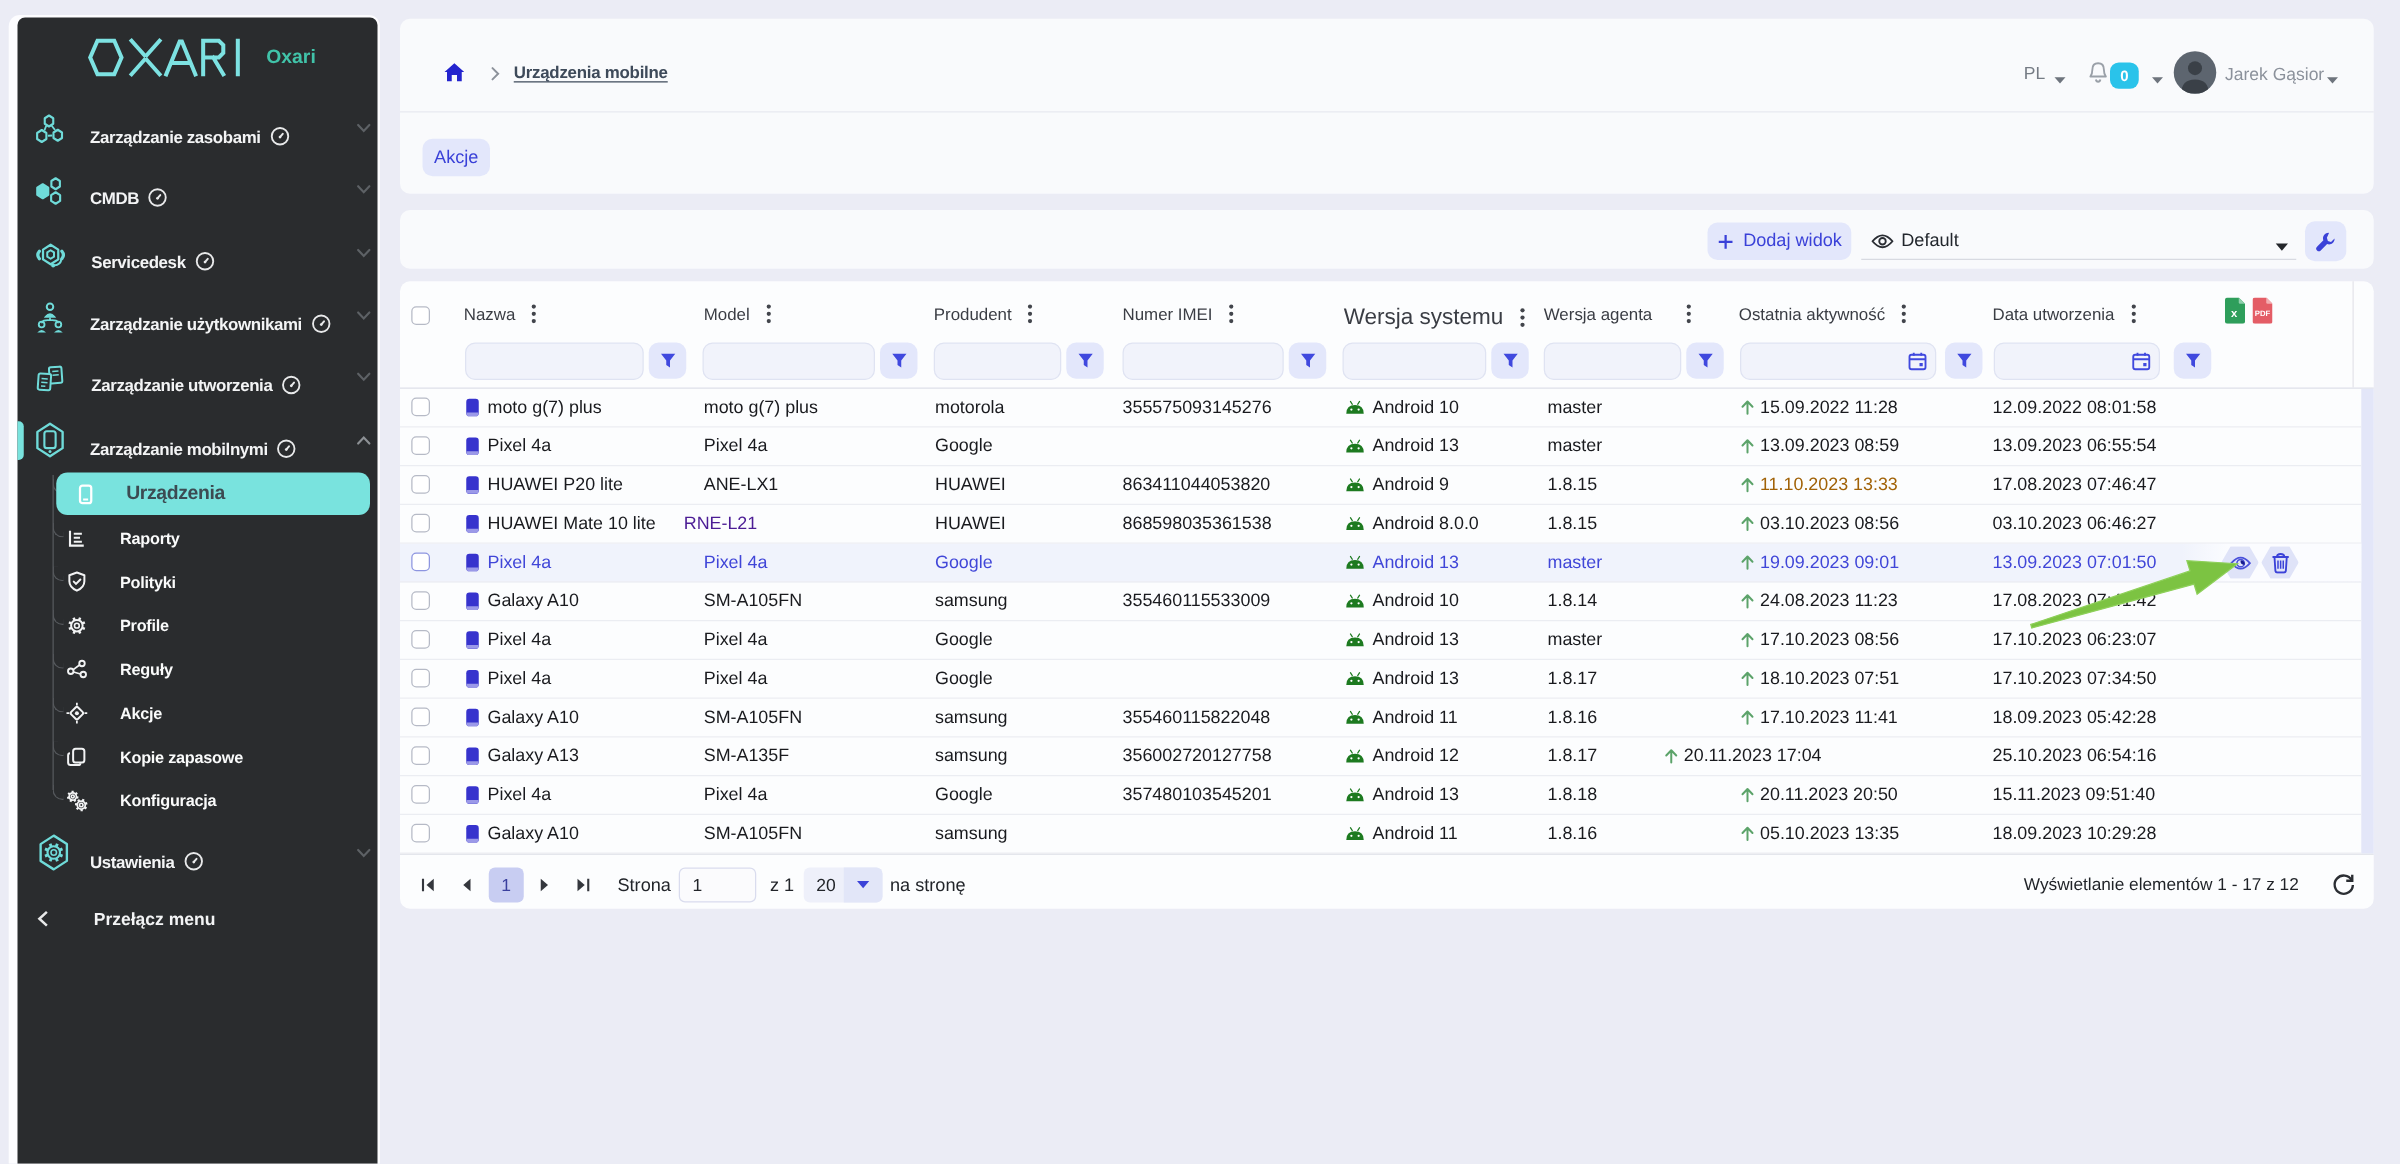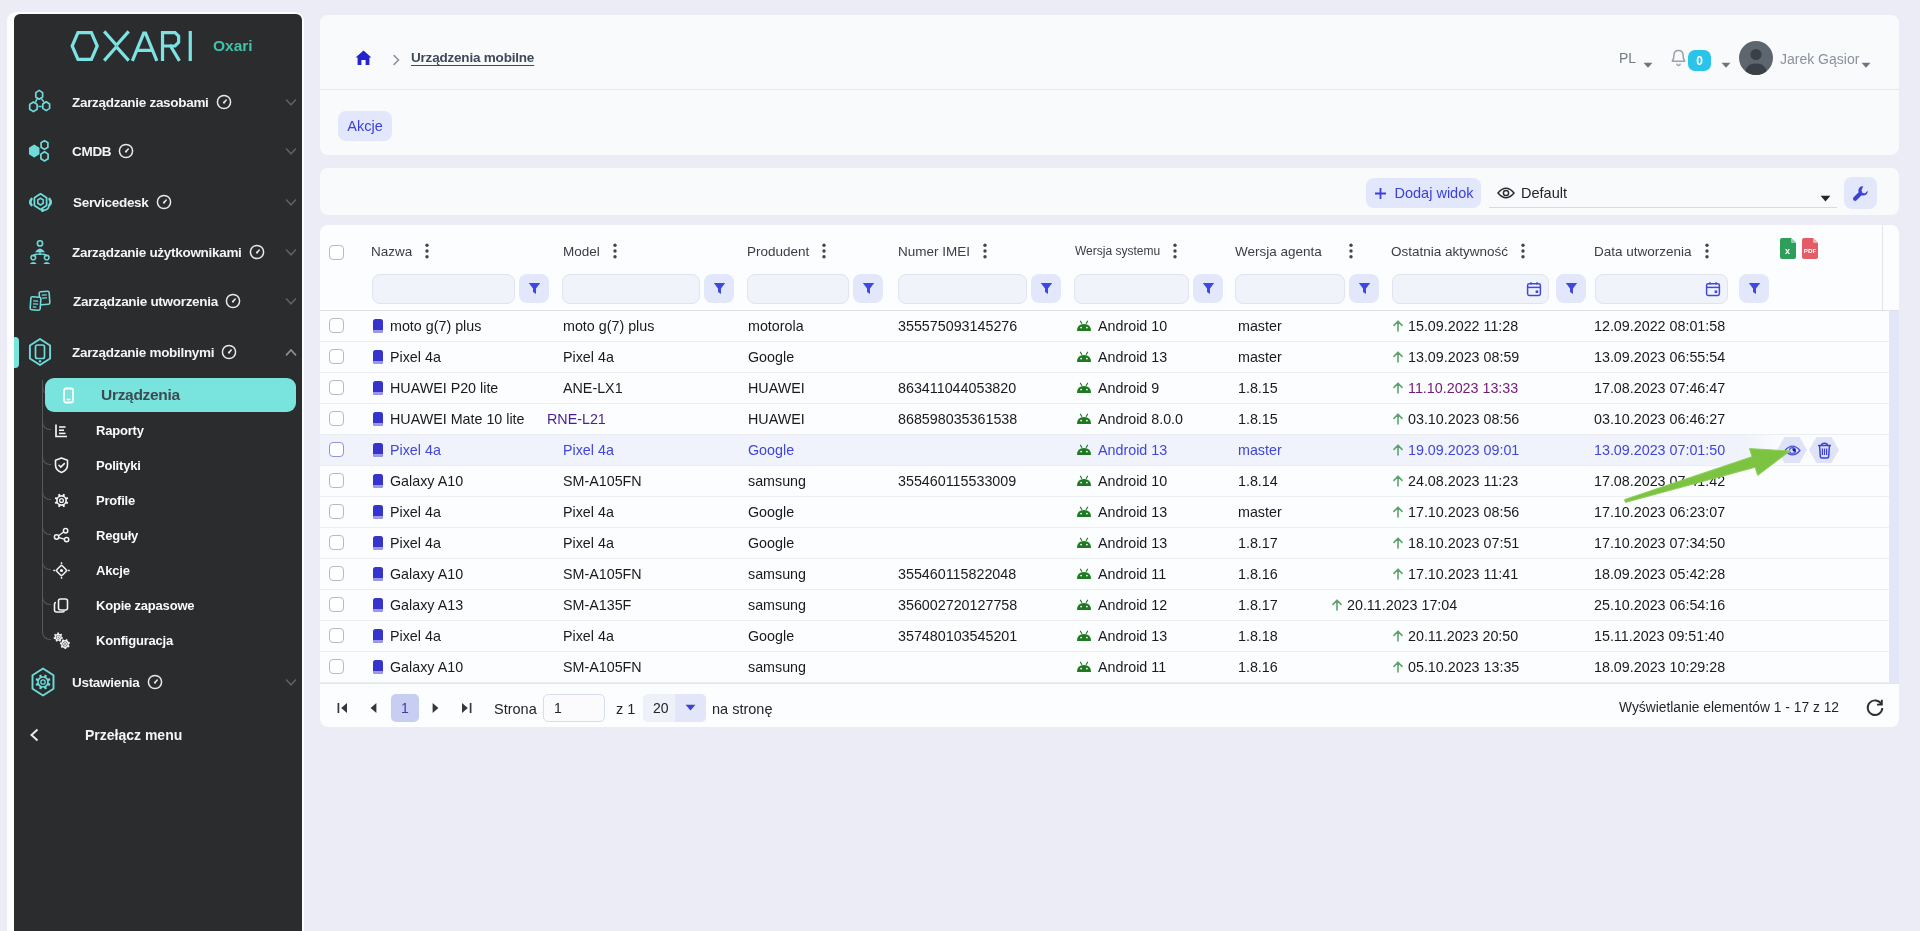--- a/index.html
+++ b/index.html
@@ -1,20 +1,20 @@
 <!DOCTYPE html>
 <html><head><meta charset="utf-8"><title>Oxari</title><style>
 
 *{margin:0;padding:0;box-sizing:border-box}
 html,body{width:1920px;height:931px;overflow:hidden;background:#ebecf5;
  font-family:"Liberation Sans",sans-serif;-webkit-font-smoothing:antialiased;position:relative}
 .abs{position:absolute}
 #sidebarw{left:7px;top:12px;width:297px;height:919px;background:#fdfdff;border-radius:9px 9px 0 0}
 #sidebar{left:14px;top:14px;width:288px;height:917px;background:#2a2c2e;border-radius:6px 6px 0 0}
-.mi{position:absolute;left:27px;display:flex;align-items:center;height:30px}
+.mi{position:absolute;left:27px;display:flex;align-items:flex-end;height:30px}
 .mi .lbl{color:#f3f4f5;font-size:13.5px;font-weight:700;letter-spacing:-0.3px;margin-left:19px;margin-right:7px;white-space:nowrap}
 .chev{position:absolute;right:5px}
 .smi{position:absolute;left:52px;display:flex;align-items:center;height:30px}
 .smi .lbl{color:#fafbfb;font-size:13px;font-weight:700;letter-spacing:-0.2px;margin-left:25px;white-space:nowrap}
 .pill{position:absolute;left:45px;top:378px;width:251px;height:34px;background:#79e3de;border-radius:9px;display:flex;align-items:center;padding-left:14px}
 .pill .lbl{color:#3c4b52;font-size:15.5px;font-weight:700;letter-spacing:-0.3px;margin-left:23px}
 .panel{position:absolute;left:320px;width:1579px;background:#f9fafc;border-radius:8px}
 .btn-lav{background:#e3e7fb;color:#3a41d8;border-radius:8px;display:flex;align-items:center;justify-content:center;font-size:14.5px;font-weight:500}
 .fin{position:absolute;top:274px;height:30px;background:#f1f3fb;border:1px solid #dfe3f2;border-radius:8px}
 .fbtn{position:absolute;top:274px;width:30px;height:29px;background:#e3e7fb;border-radius:8px;display:flex;align-items:center;justify-content:center}
@@ -272,21 +272,21 @@
 <circle cx="8" cy="8.6" r="1.1" fill="#e8e9ea"></circle>
 </svg>
   </div>
 <div class="chev abs" style="top:675px;right:1621px;"><svg width="16" height="14" viewBox="0 0 16 14">
       <path d="M3.5 5 L8 9.8 L12.5 5" fill="none" stroke="#5d6165" stroke-width="1.7" stroke-linecap="round"></path>
     </svg></div>
 <div class="abs" style="left:28px;top:725px;display:flex;align-items:center;height:20px">
     <svg width="14" height="14" viewBox="0 0 14 14">
       <path d="M9.5 1.5 L3.5 7 L9.5 12.5" fill="none" stroke="#e8e9ea" stroke-width="2"></path>
     </svg>
-    <span style="color:#f3f4f5;font-size:14px;font-weight:700;margin-left:43px">Przełącz menu</span>
+    <span style="color:#f3f4f5;font-size:14px;font-weight:700;margin-left:33px">Przełącz menu</span>
   </div>
 <div class="panel" style="top:15px;height:140px"></div>
 <div class="abs" style="left:355px;top:50px"><svg width="17" height="16" viewBox="0 0 17 16">
       <path d="M8.5 0.6 L16.4 7.6 H14.4 V15 H10.6 V10 H6.4 V15 H2.6 V7.6 H0.6 Z" fill="#2424ce"></path>
     </svg></div>
 <div class="abs" style="left:391px;top:52px"><svg width="10" height="12" viewBox="0 0 10 12">
       <path d="M3 1.5 L7.5 6 L3 10.5" fill="none" stroke="#8d929b" stroke-width="1.6" stroke-linecap="round"></path>
     </svg></div>
 <div class="abs" style="left:411px;top:50px;font-size:13.5px;font-weight:700;color:#3e4a5a;text-decoration:underline;text-underline-offset:3px;letter-spacing:-0.2px">Urządzenia mobilne</div>
 <div class="abs" style="left:1619px;top:50px;font-size:14px;color:#757b84">PL</div>
@@ -357,21 +357,21 @@
   </div>
 <div class="abs" style="left:898px;top:243px;display:flex;align-items:flex-end;gap:13px">
     <span style="font-size:13.5px;font-weight:500;color:#3a3d44">Numer IMEI</span>
     <svg width="4" height="16" viewBox="0 0 4 16">
       <circle cx="2" cy="2.2" r="1.7" fill="#42454c"></circle>
       <circle cx="2" cy="8" r="1.7" fill="#42454c"></circle>
       <circle cx="2" cy="13.8" r="1.7" fill="#42454c"></circle>
     </svg>
   </div>
 <div class="abs" style="left:1075px;top:243px;display:flex;align-items:center;gap:13px">
-    <span style="font-size:12px;font-weight:500;color:#3a3d44">Wersja systemu</span>
+    <span style="font-size:18px;font-weight:500;color:#3a3d44">Wersja systemu</span>
     <svg width="4" height="16" viewBox="0 0 4 16">
       <circle cx="2" cy="2.2" r="1.7" fill="#42454c"></circle>
       <circle cx="2" cy="8" r="1.7" fill="#42454c"></circle>
       <circle cx="2" cy="13.8" r="1.7" fill="#42454c"></circle>
     </svg>
   </div>
 <div class="abs" style="left:1235px;top:243px;display:flex;align-items:center;gap:27px">
     <span style="font-size:13.5px;font-weight:500;color:#3a3d44">Wersja agenta</span>
     <svg width="4" height="16" viewBox="0 0 4 16">
       <circle cx="2" cy="2.2" r="1.7" fill="#42454c"></circle>
@@ -522,21 +522,21 @@
 <div class="cell" style="left:428px;color:#191a1e">HUAWEI</div>
 <div class="cell" style="left:578px;color:#191a1e">863411044053820</div>
 <div class="cell" style="left:755px;gap:5px;color:#191a1e"><svg width="18" height="12" viewBox="0 0 18 12" style="flex:none">
         <path d="M2 11 q0 -7 7 -7 q7 0 7 7 z" fill="#1d7a20"></path>
         <line x1="5.4" y1="1.2" x2="6.8" y2="3.4" stroke="#1d7a20" stroke-width="1.1" stroke-linecap="round"></line>
         <line x1="12.6" y1="1.2" x2="11.2" y2="3.4" stroke="#1d7a20" stroke-width="1.1" stroke-linecap="round"></line>
         <circle cx="6.1" cy="7.6" r="0.9" fill="#fff"></circle>
         <circle cx="11.9" cy="7.6" r="0.9" fill="#fff"></circle>
       </svg>Android 9</div>
 <div class="cell" style="left:918px;color:#191a1e">1.8.15</div>
-<div class="cell" style="left:1071px;gap:3px;color:#701a75"><svg width="14" height="14" viewBox="0 0 14 14" style="flex:none">
+<div class="cell" style="left:1071px;gap:3px;color:#a16207"><svg width="14" height="14" viewBox="0 0 14 14" style="flex:none">
         <path d="M7 12 V2.6 M3 6.4 L7 2.2 L11 6.4" fill="none" stroke="#5ca36a" stroke-width="1.6" stroke-linecap="round" stroke-linejoin="round"></path>
       </svg>11.10.2023 13:33</div>
 <div class="cell" style="left:1274px;color:#191a1e">17.08.2023 07:46:47</div>
 </div>
 <div class="row" style="top:404px;">
 <div class="chkb" style="left:9px;top:7px;border-color:#b6bac6"></div>
 <div class="cell" style="left:53px;gap:7px;color:#191a1e"><span class="phic">
         <span></span>
       </span>HUAWEI Mate 10 lite</div>
 <div class="cell" style="left:227px;color:#4c1d95">RNE-L21</div>

